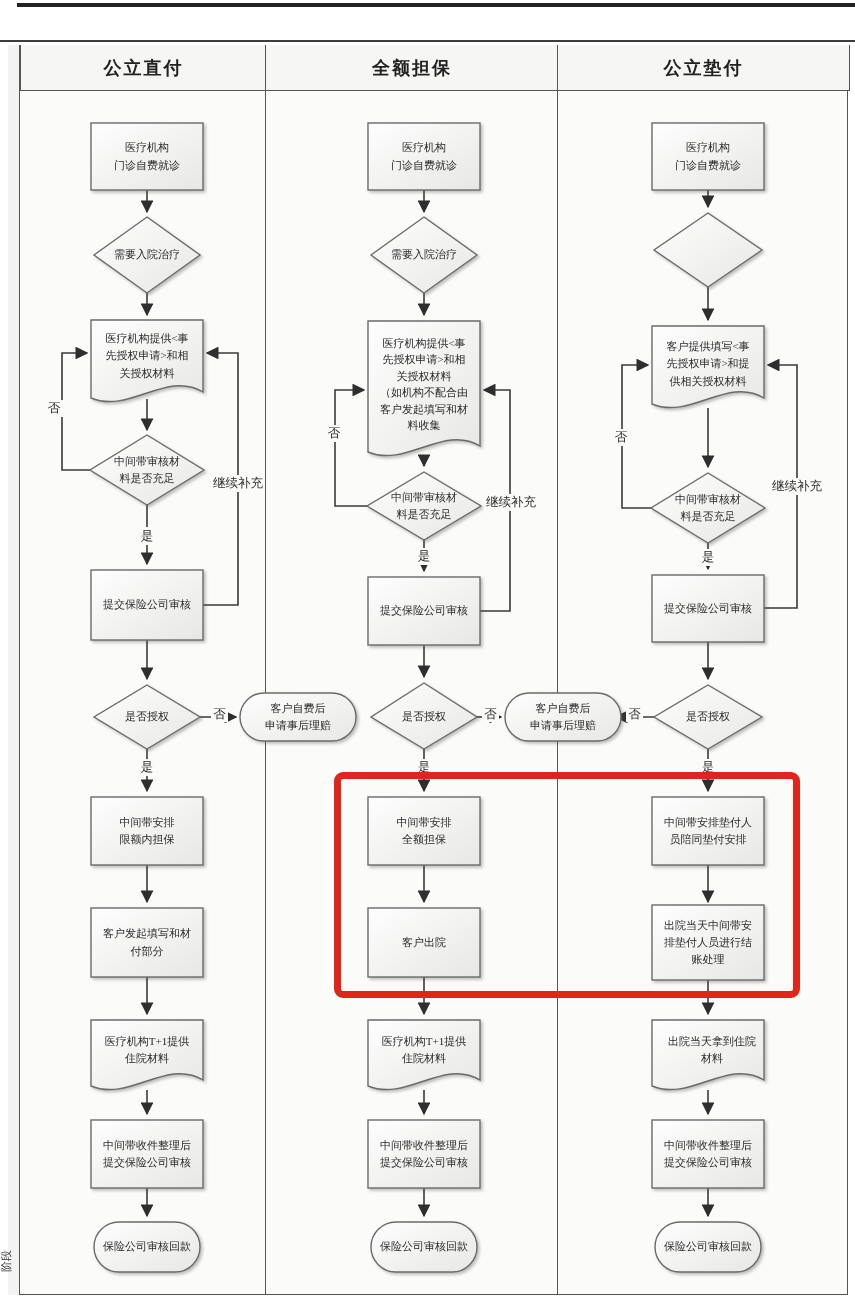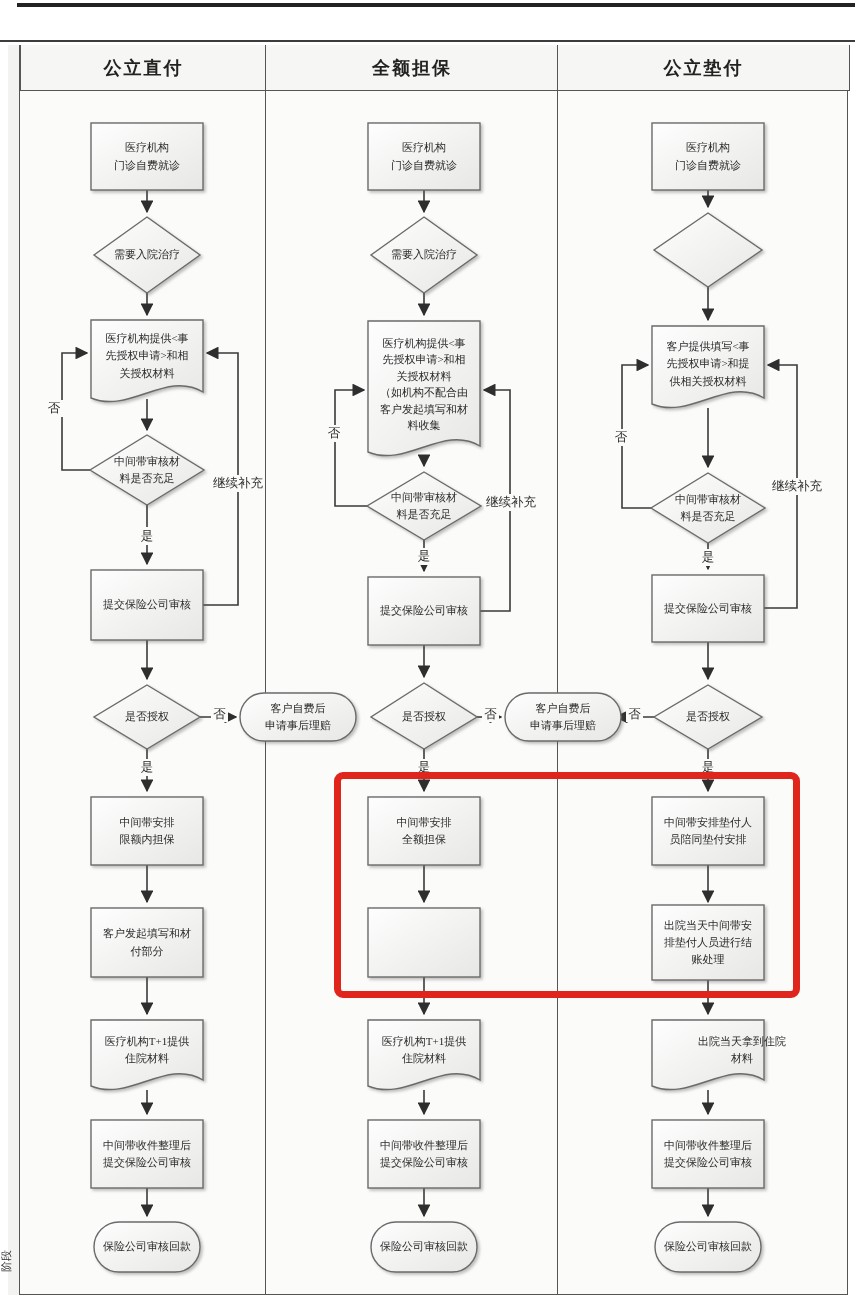--- a/index.html
+++ b/index.html
@@ -190,20 +190,21 @@
 料是否充足</div>
   <div class="lbl small" style="left:414px;top:548px;width:20px;height:17px">是</div>
   <div class="lbl" style="left:368px;top:577px;width:112px;height:68px">提交保险公司审核</div>
   <div class="lbl" style="left:371px;top:695px;width:106px;height:44px">是否授权</div>
   <div class="lbl small" style="left:482px;top:706px;width:17px;height:16px">否</div>
   <div class="lbl" style="left:505px;top:695px;width:116px;height:44px">客户自费后
 申请事后理赔</div>
   <div class="lbl small" style="left:414px;top:759px;width:20px;height:17px">是</div>
   <div class="lbl" style="left:368px;top:797px;width:112px;height:68px">中间带安排
 全额担保</div>
+  <div class="lbl" style="left:368px;top:908px;width:112px;height:69px">客户出院</div>
   <div class="lbl" style="left:370px;top:1024px;width:108px;height:52px">医疗机构T+1提供
 住院材料</div>
   <div class="lbl" style="left:368px;top:1120px;width:112px;height:68px">中间带收件整理后
 提交保险公司审核</div>
   <div class="lbl" style="left:371px;top:1222px;width:106px;height:50px">保险公司审核回款</div>
   <div class="lbl small" style="left:325px;top:425px;width:18px;height:17px">否</div>
   <div class="lbl small" style="left:484px;top:494px;width:54px;height:17px">继续补充</div>
 
   <div class="lbl" style="left:652px;top:123px;width:112px;height:67px">医疗机构
 门诊自费就诊</div>
@@ -215,21 +216,21 @@
   <div class="lbl small" style="left:698px;top:549px;width:20px;height:17px">是</div>
   <div class="lbl" style="left:652px;top:575px;width:112px;height:67px">提交保险公司审核</div>
   <div class="lbl" style="left:655px;top:695px;width:106px;height:44px">是否授权</div>
   <div class="lbl small" style="left:626px;top:706px;width:17px;height:16px">否</div>
   <div class="lbl small" style="left:698px;top:759px;width:20px;height:17px">是</div>
   <div class="lbl" style="left:652px;top:797px;width:112px;height:68px">中间带安排垫付人
 员陪同垫付安排</div>
   <div class="lbl" style="left:652px;top:905px;width:112px;height:75px">出院当天中间带安
 排垫付人员进行结
 账处理</div>
-  <div class="lbl" style="left:688px;top:1024px;width:108px;height:52px">出院当天拿到住院
+  <div class="lbl" style="left:658px;top:1024px;width:108px;height:52px">出院当天拿到住院
 材料</div>
   <div class="lbl" style="left:652px;top:1120px;width:112px;height:68px">中间带收件整理后
 提交保险公司审核</div>
   <div class="lbl" style="left:655px;top:1222px;width:106px;height:50px">保险公司审核回款</div>
   <div class="lbl small" style="left:612px;top:429px;width:18px;height:17px">否</div>
   <div class="lbl small" style="left:770px;top:478px;width:54px;height:17px">继续补充</div>
 
   <div id="redbox"></div>
 </div>
 

